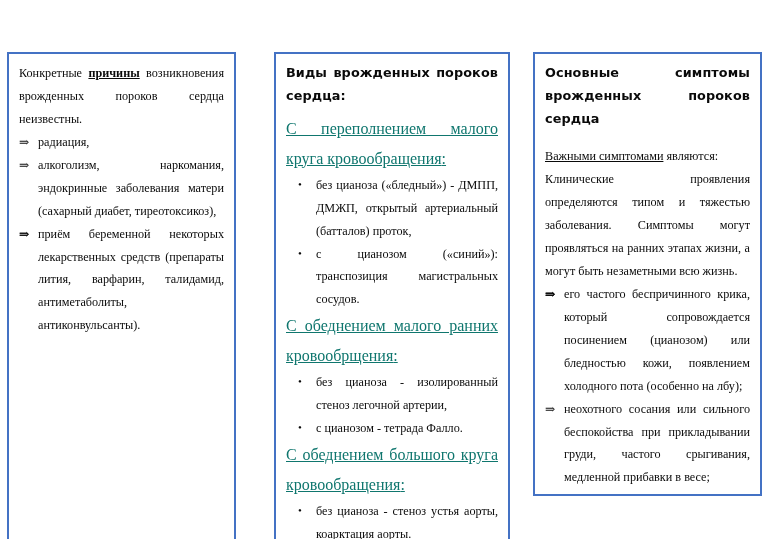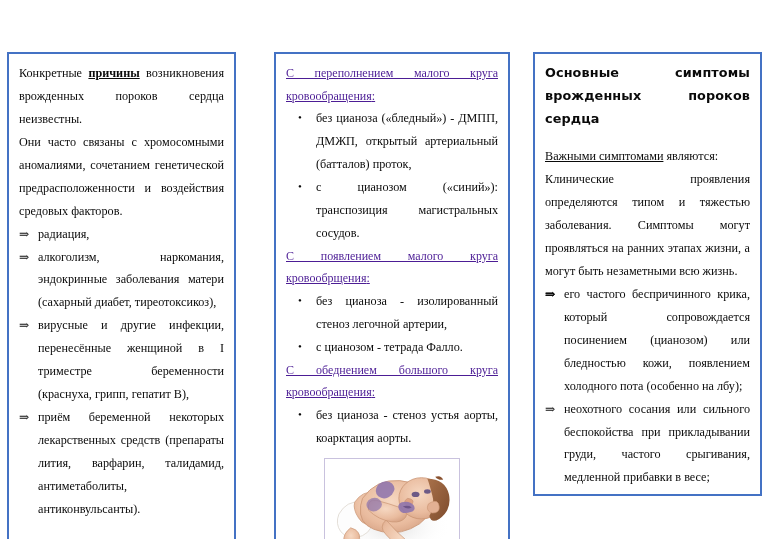--- a/index.html
+++ b/index.html
@@ -56,26 +56,26 @@
     font-size: 12.8px;
     line-height: 1.78;
     color: #0a0a0a;
     text-align: justify;
     text-align-last: left;
     letter-spacing: 0.1px;
   }
 
   .subhead {
     margin: 0;
-    font-size: 12px;
+    font-size: 16px;
     line-height: 1.88;
     text-decoration: underline;
     text-align: justify;
     text-align-last: left;
-    color: #4c1d95;
+    color: #0f766e;
   }
 
   .b-u { font-weight: bold; text-decoration: underline; }
   .u   { text-decoration: underline; }
   .it  { }
 
   
   ul.arrow-list, ul.bullet-list {
     list-style: none;
     margin: 0;
@@ -136,44 +136,44 @@
 </head>
 <body>
 
 <div class="page">
 
   <section class="panel" id="panel-causes">
     <div class="panel-inner">
 
       <p class="para"><span>Конкретные </span><span class="b-u">причины</span><span> возникновения врожденных пороков сердца неизвестны.</span></p>
 
-      <p class="para">Они часто связаны с хромосомными аномалиями, сочетанием генетической предрасположенности и воздействия средовых факторов.</p>
 
 
       <ul class="arrow-list">
         <li><span class="marker">⇒</span><span>радиация,</span></li>
         <li><span class="marker">⇒</span><span>алкоголизм, наркомания, эндокринные заболевания матери (сахарный диабет, тиреотоксикоз),</span></li>
-        <li><span class="marker">⇒</span><span>вирусные и другие инфекции, перенесённые женщиной в I триместре беременности (краснуха, грипп, гепатит B),</span></li>
+        <li><span class="marker">⇒</span></li>
         <li><span class="marker">⇒</span><span>приём беременной некоторых лекарственных средств (препараты лития, варфарин, талидамид, антиметаболиты, антиконвульсанты).</span></li>
       </ul>
 
     </div>
   </section>
 
   <section class="panel" id="panel-types">
     <div class="panel-inner">
 
+      <h2 class="heading">Виды врожденных пороков сердца:</h2>
 
       <p class="subhead"><span>С переполнением малого круга кровообращения</span><span>:</span></p>
       <ul class="bullet-list">
         <li><span class="marker">•</span><span class="it">без цианоза</span><span> («бледный») - ДМПП, ДМЖП, открытый артериальный (батталов) проток,</span></li>
         <li><span class="marker">•</span><span class="it">с цианозом</span><span> («синий»): транспозиция магистральных сосудов.</span></li>
       </ul>
 
-      <p class="subhead"><span>С появлением малого круга кровообрщения</span><span>:</span></p>
+      <p class="subhead"><span>С обеднением малого ранних кровообрщения</span><span>:</span></p>
       <ul class="bullet-list">
         <li><span class="marker">•</span><span class="it">без цианоза</span><span> - изолированный стеноз легочной артерии,</span></li>
         <li><span class="marker">•</span><span class="it">с цианозом</span><span> -  тетрада Фалло.</span></li>
       </ul>
 
       <p class="subhead"><span>С обеднением большого круга кровообращения</span><span>:</span></p>
       <ul class="bullet-list">
         <li><span class="marker">•</span><span class="it">без цианоза</span><span> - стеноз устья аорты, коарктация аорты.</span></li>
       </ul>
 

